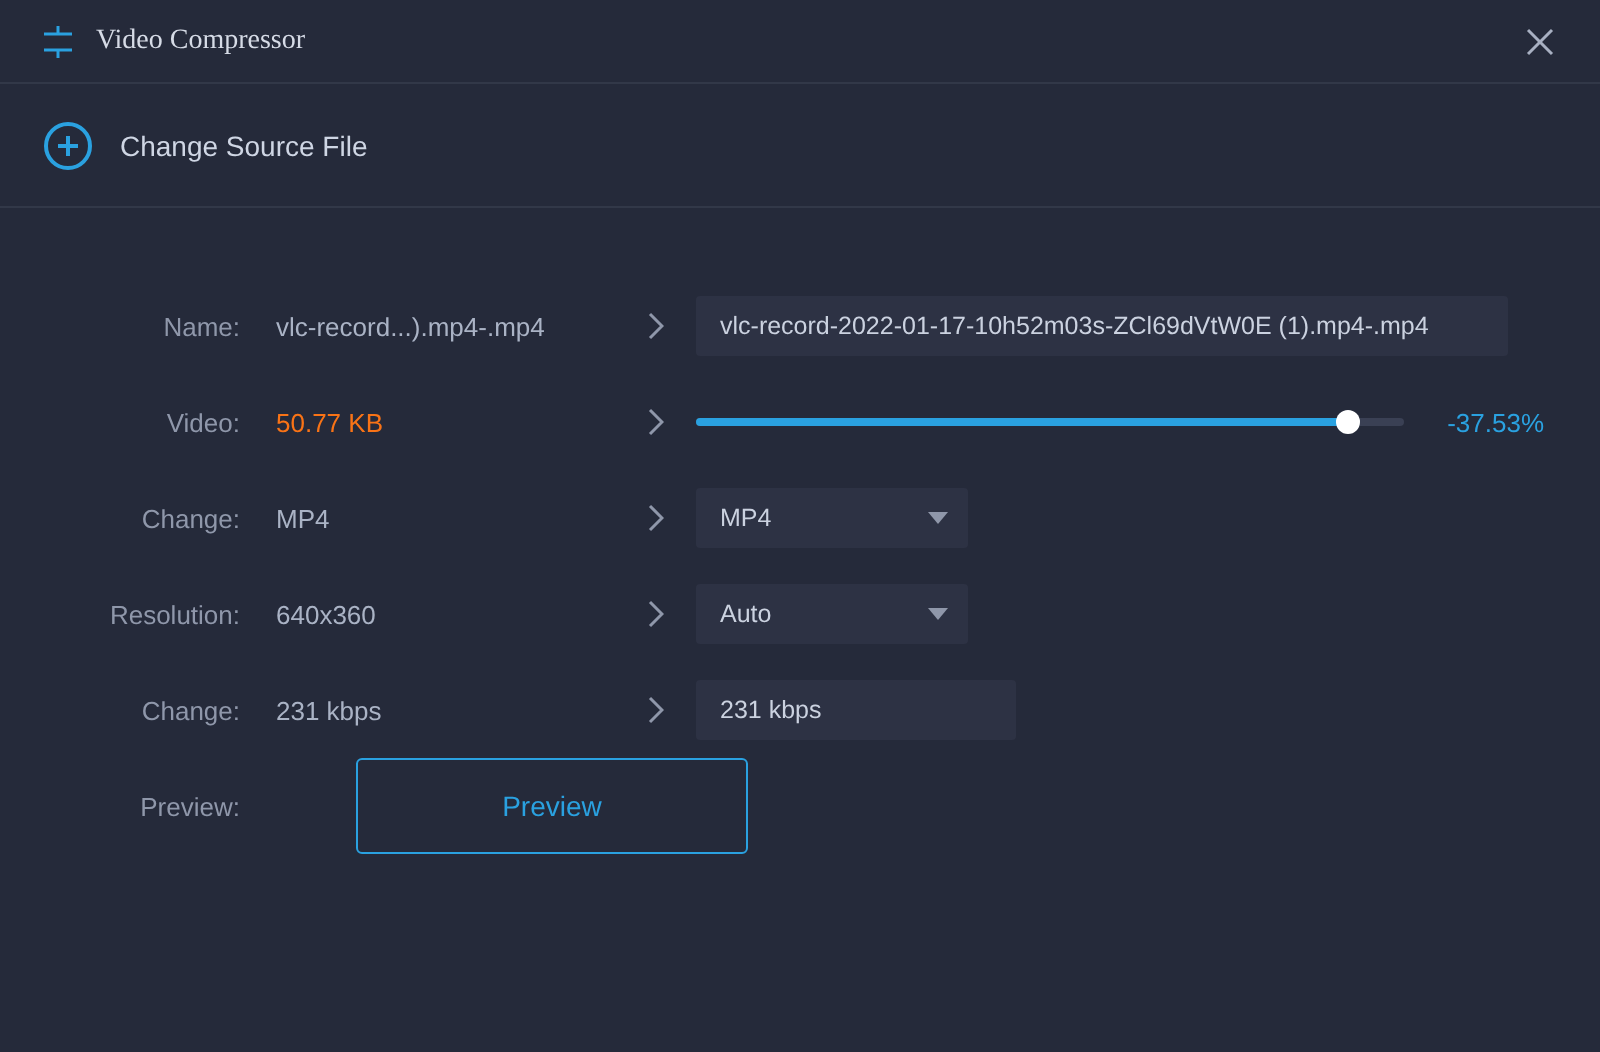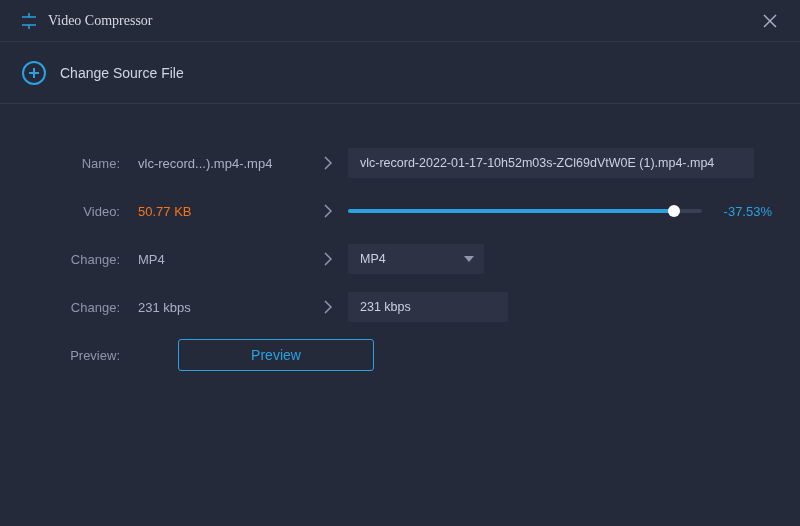--- a/index.html
+++ b/index.html
@@ -176,21 +176,21 @@
       background: #fff;
       border-radius: 50%;
       transform: translate(-50%, -50%);
       cursor: pointer;
     }
     .percent { color: #2aa1e0; font-size: 13px; min-width: 56px; text-align: right; }
     .btn-outline {
       border: 1px solid #2aa1e0;
       color: #2aa1e0;
       background: transparent;
-      height: 32px;
+      height: 48px;
       width: 196px;
       border-radius: 3px;
       font-size: 14px;
       cursor: pointer;
       display: flex;
       align-items: center;
       justify-content: center;
     }
     .bitrate-input { width: 160px; }
   </style>
@@ -268,20 +268,35 @@
         </svg>
     </div>
     <div class="control-col">
       <div class="select">
         <span>MP4</span>
         <span class="caret"></span>
       </div>
     </div>
   </div>
 
+  <div class="row">
+    <div class="field-label">Resolution:</div>
+    <div class="value-col">640x360</div>
+    <div class="chevron-col">
+      <svg width="8" height="14" viewBox="0 0 8 14">
+          <polyline points="1,1 7,7 1,13" fill="none" stroke="#8f97aa" stroke-width="1.5"></polyline>
+        </svg>
+    </div>
+    <div class="control-col">
+      <div class="select">
+        <span>Auto</span>
+        <span class="caret"></span>
+      </div>
+    </div>
+  </div>
 
   <div class="row">
     <div class="field-label">Change:</div>
     <div class="value-col">231 kbps</div>
     <div class="chevron-col">
       <svg width="8" height="14" viewBox="0 0 8 14">
           <polyline points="1,1 7,7 1,13" fill="none" stroke="#8f97aa" stroke-width="1.5"></polyline>
         </svg>
     </div>
     <div class="control-col">

